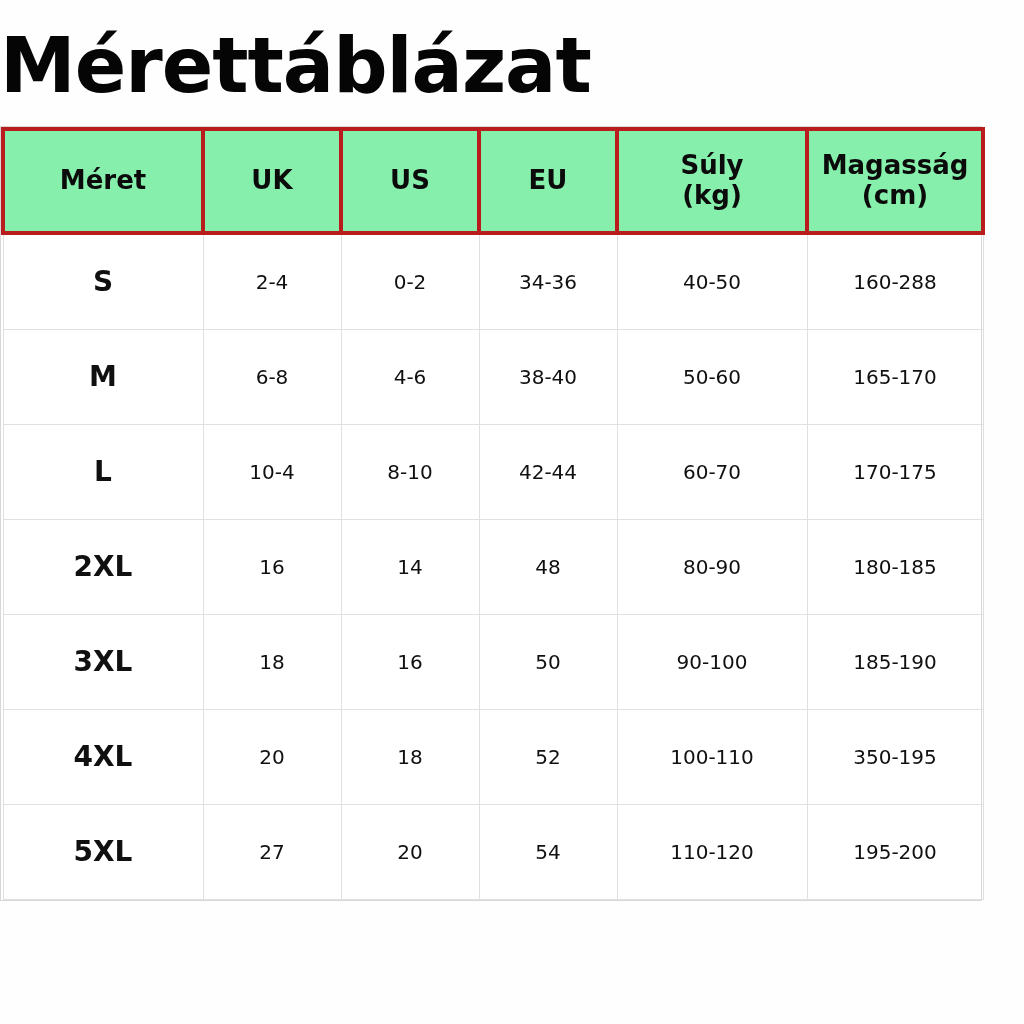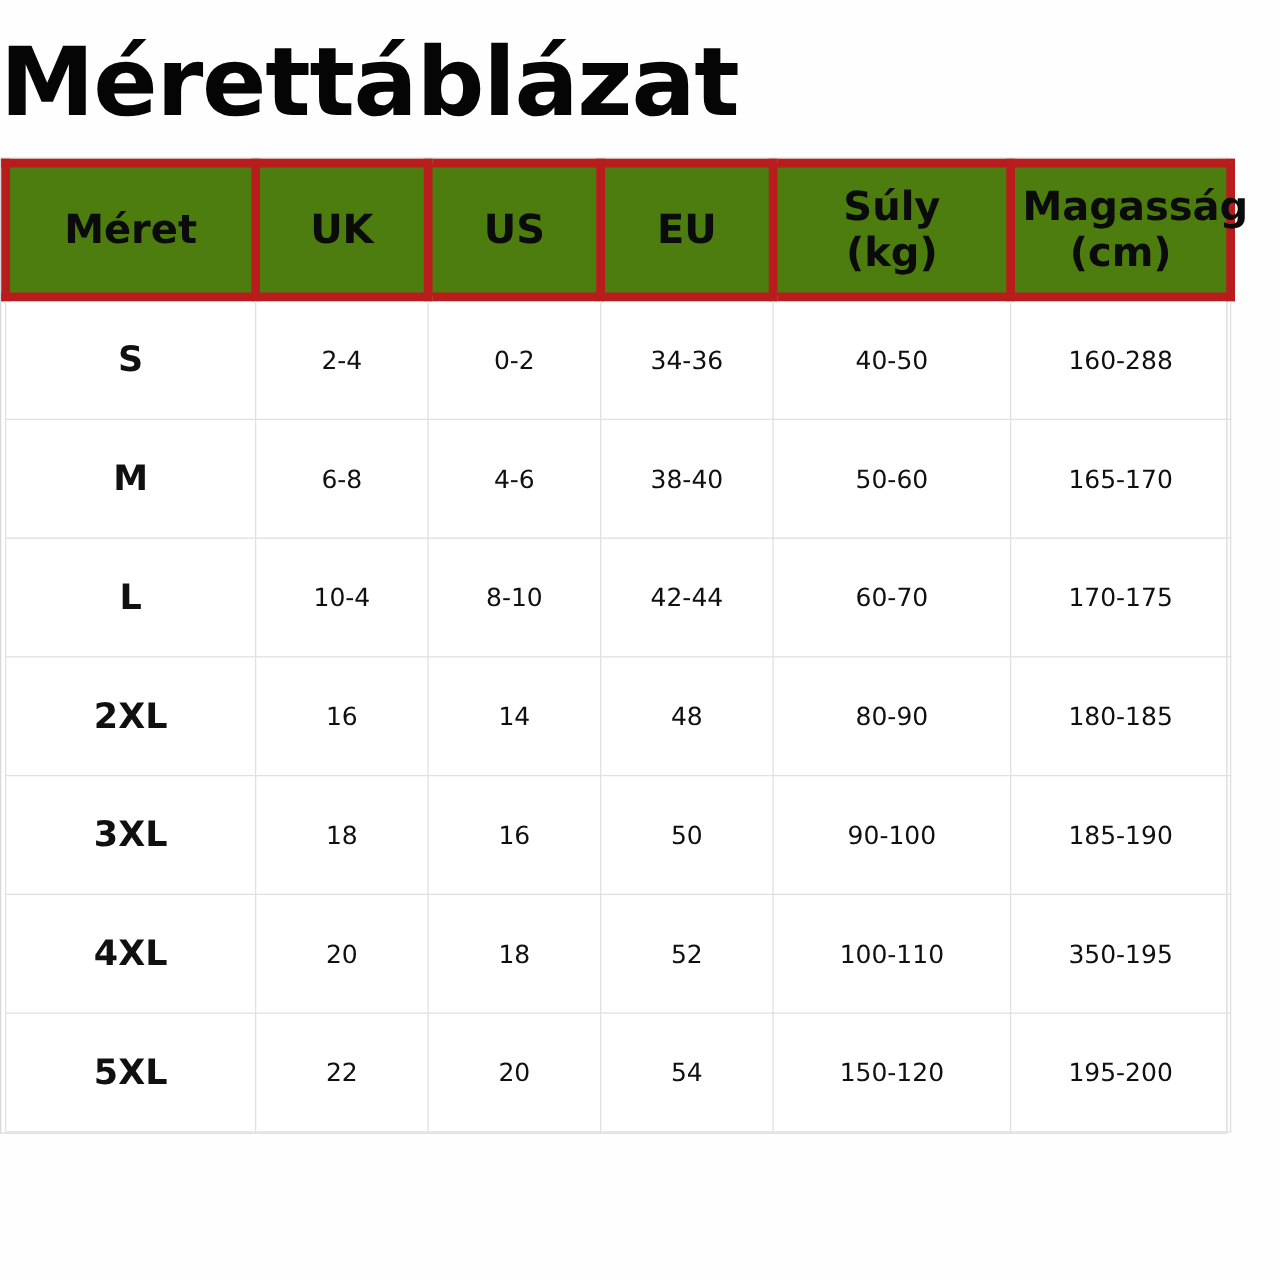--- a/index.html
+++ b/index.html
@@ -37,23 +37,23 @@
     width: 980px;
     border: 1px solid #d8d8d8;
     background: #ffffff;
   }
   table {
     width: 100%;
     border-collapse: collapse;
     table-layout: fixed;
   }
   thead th {
-    background: #4d7c0f;
-    border: 7px solid #b91c1c;
-    font-size: 32px;
+    background: #86efac;
+    border: 4px solid #b91c1c;
+    font-size: 26px;
     font-weight: 700;
     color: #0b0b0b;
     height: 92px;
     text-align: center;
     vertical-align: middle;
     padding: 4px 6px;
     line-height: 1.15;
   }
   tbody td {
     border: 1px solid #e0e0e0;
@@ -163,23 +163,23 @@
         <tr>
           <td class="size-cell">4XL</td>
           <td>20</td>
           <td>18</td>
           <td>52</td>
           <td>100-110</td>
           <td>350-195</td>
         </tr>
         <tr>
           <td class="size-cell">5XL</td>
-          <td>22</td>
+          <td>27</td>
           <td>20</td>
           <td>54</td>
-          <td>150-120</td>
+          <td>110-120</td>
           <td>195-200</td>
         </tr>
       </tbody>
     </table>
   </div>
 
 </div>
 
 </body></html>

